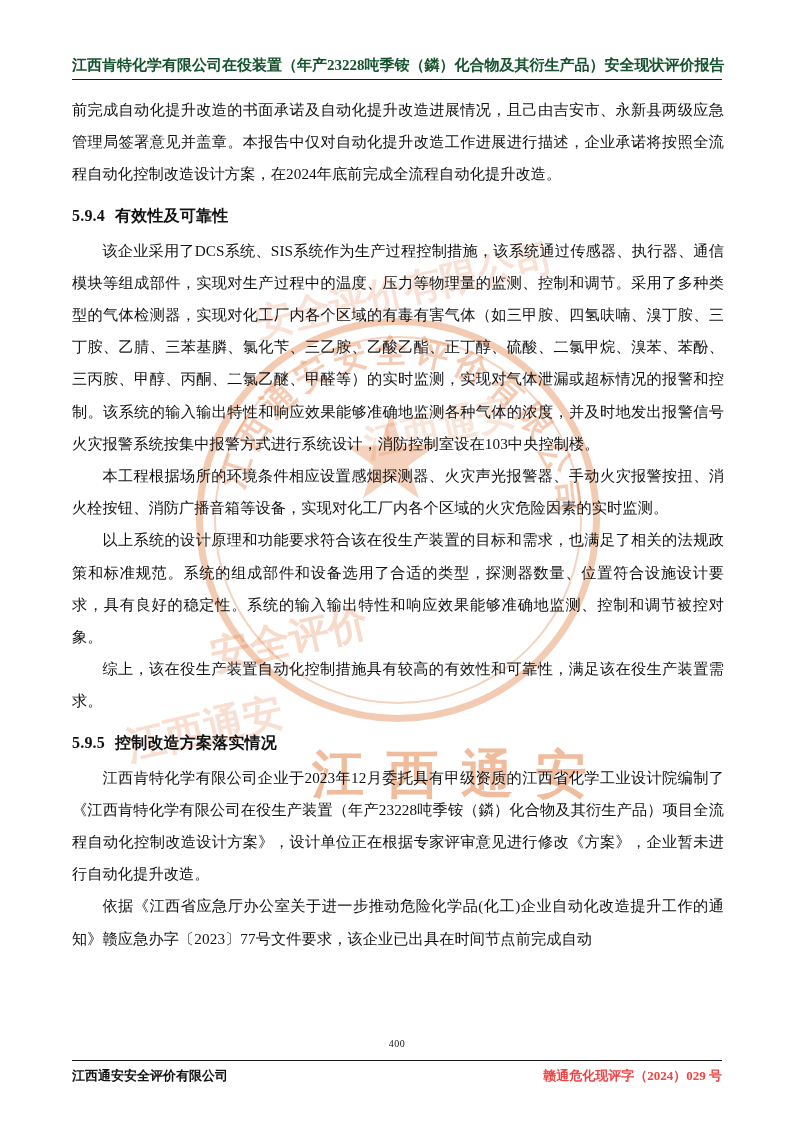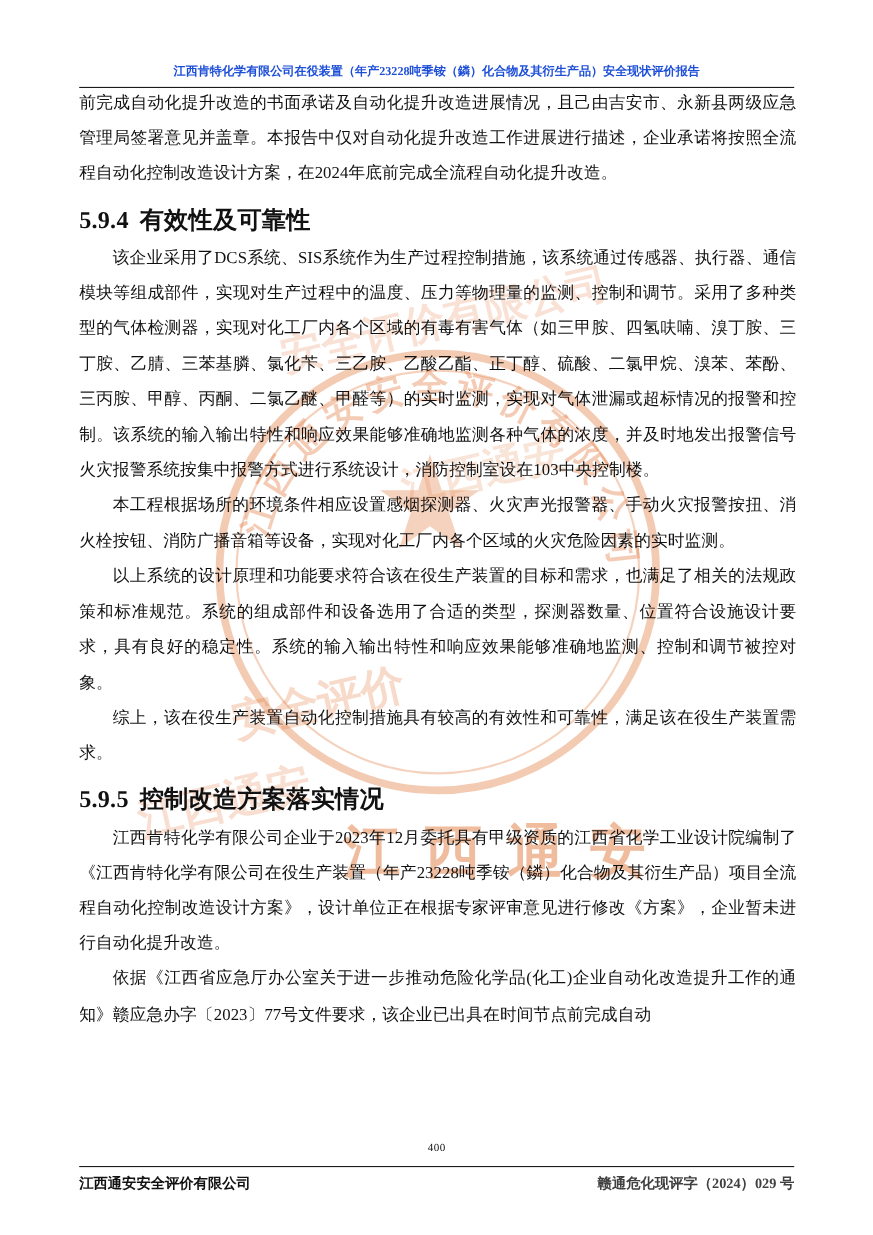--- a/index.html
+++ b/index.html
@@ -27,52 +27,52 @@
 
   
   .header {
     position: absolute;
     left: 72px;
     right: 72px;
     top: 56px;
     text-align: center;
   }
   .header-title {
-    font-size: 11px;
+    font-size: 15px;
     font-weight: bold;
     letter-spacing: 0px;
-    color: #1d4ed8;
+    color: #14532d;
     line-height: 18px;
     white-space: nowrap;
   }
   .header-rule {
     margin-top: 5px;
     border-bottom: 1.4px solid #1a1a1a;
   }
 
   
   .content {
     position: absolute;
     left: 72px;
     right: 70px;
-    top: 78px;
+    top: 94px;
     width: 652px;
   }
   p.para {
     margin: 0 0 0 0;
     font-size: 15.2px;
     line-height: 32.2px;
     text-align: justify;
     text-justify: inter-ideograph;
     letter-spacing: 0.1px;
   }
   p.indent { text-indent: 2em; }
 
   h3.heading {
-    font-size: 22px;
+    font-size: 16px;
     font-weight: bold;
     line-height: 34px;
     margin: 8px 0 2px 0;
     letter-spacing: 0.2px;
   }
   h3.heading .num { margin-right: 10px; }
 
   
   .pagenum {
     position: absolute;
@@ -93,21 +93,21 @@
     margin-bottom: 6px;
   }
   .footer-row {
     display: flex;
     justify-content: space-between;
     align-items: baseline;
     font-size: 13px;
     font-weight: bold;
   }
   .footer-left { color: #111; }
-  .footer-right { color: #404040; margin-left: 43px; }
+  .footer-right { color: #ef4444; margin-left: 43px; }
 
   
   .watermark {
     position: absolute;
     left: 0; top: 0;
     width: 794px;
     height: 1123px;
     pointer-events: none;
     z-index: 5;
   }

